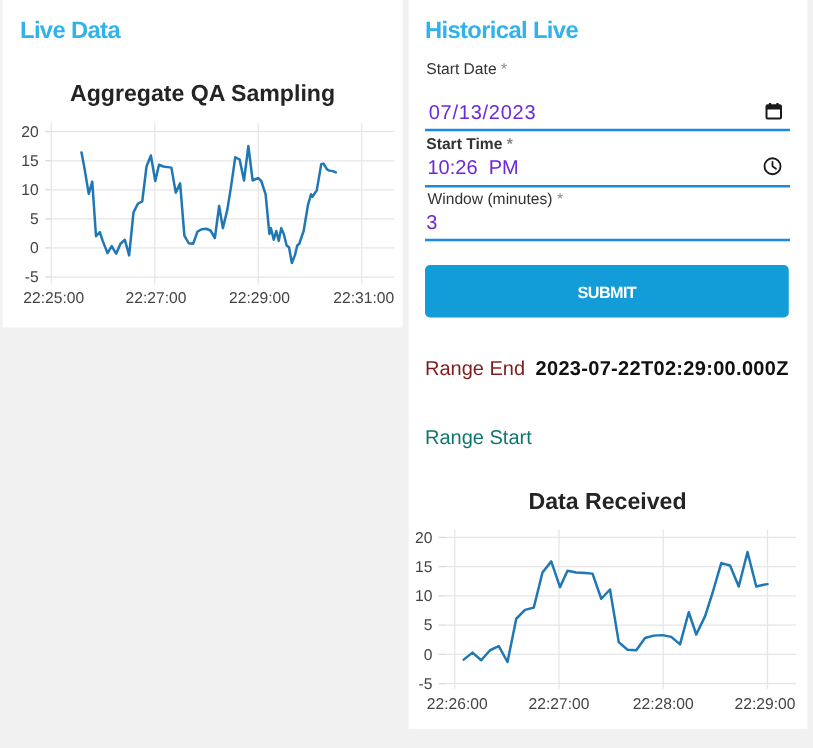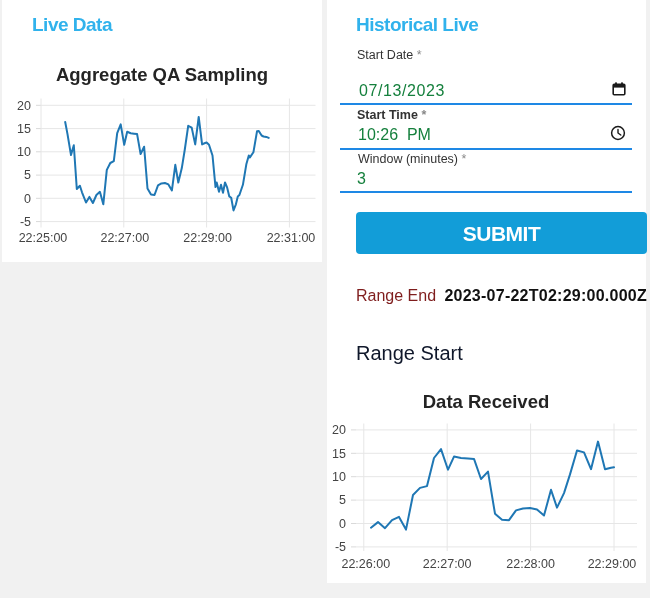--- a/index.html
+++ b/index.html
@@ -1,21 +1,21 @@
 <!DOCTYPE html>
 <html><head><meta charset="utf-8">
 <style>
 * { margin:0; padding:0; box-sizing:border-box; }
 body { width:650px; height:598px; background:#f1f1f1; font-family:"Liberation Sans",sans-serif; position:relative; overflow:hidden; }
 .card { position:absolute; background:#ffffff; }
-.abs { position:absolute;margin-left:16px; }
+.abs { position:absolute; }
 .h1 { font-size:19px; font-weight:bold; color:#30b2ec; letter-spacing:-0.5px; }
 .lbl { font-size:12.5px; color:#333333; }
 .lbl .ast { color:#888888; }
-.val { font-size:16px; color:#15803d; }
+.val { font-size:16px; color:#6d28d9; }
 .ul { position:absolute; left:340px; width:292px; height:2px; background:#1e88e5; }
 </style></head>
 <body>
 <div class="card" style="left:2px;top:0;width:320px;height:262px;"></div>
 <div class="card" style="left:327px;top:0;width:319px;height:583px;"></div>
 
 <div class="abs h1" style="left:16px;top:13.5px;">Live Data</div>
 <div class="abs h1" style="left:340px;top:13.5px;">Historical Live</div>
 
 <svg width="650" height="598" viewBox="0 0 650 598" style="position:absolute;left:0;top:0;" font-family="Liberation Sans, sans-serif">
@@ -92,20 +92,20 @@
 <svg width="16" height="16" viewBox="0 0 16 16" style="position:absolute;left:610px;top:125px;">
 <circle cx="8" cy="8" r="6.4" fill="none" stroke="#1a1a1a" stroke-width="1.5"></circle>
 <path d="M8 4.4 L8 8 L10.8 10" fill="none" stroke="#1a1a1a" stroke-width="1.4" stroke-linecap="round" stroke-linejoin="round"></path>
 </svg>
 <div class="ul" style="top:147.5px;"></div>
 
 <div class="abs lbl" style="left:342px;top:152.2px;">Window (minutes) <span class="ast">*</span></div>
 <div class="abs val" style="left:341px;top:169.5px;">3</div>
 <div class="ul" style="top:191px;"></div>
 
-<div class="abs" style="left:340px;top:212px;width:291px;height:41.5px;background:#129dd8;border-radius:4px;color:#ffffff;font-size:21px;font-weight:bold;letter-spacing:-0.5px;text-align:center;line-height:44px;">SUBMIT</div>
+<div class="abs" style="left:340px;top:212px;width:291px;height:41.5px;background:#129dd8;border-radius:4px;color:#ffffff;font-size:13px;font-weight:bold;letter-spacing:-0.5px;text-align:center;line-height:44px;">SUBMIT</div>
 
 <div class="abs" style="left:340px;top:287px;width:292px;">
   <span style="font-size:16px;color:#7f1d1d;">Range End</span>
   <span style="position:absolute;right:1px;font-size:16px;font-weight:bold;color:#111;letter-spacing:0.25px;">2023-07-22T02:29:00.000Z</span>
 </div>
 <div class="abs" style="left:340px;top:342px;width:292px;">
-  <span style="font-size:20px;color:#0f172a;">Range Start</span>
+  <span style="font-size:16px;color:#0f766e;">Range Start</span>
 </div>
 </body></html>

